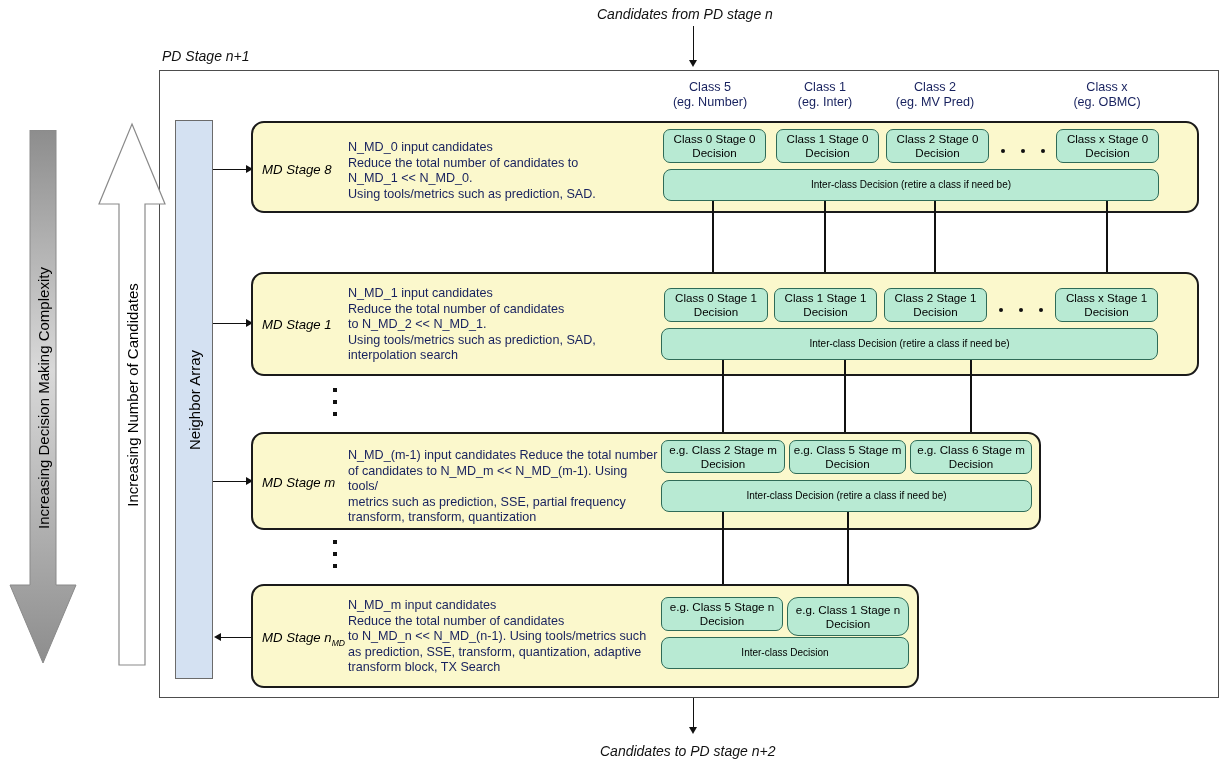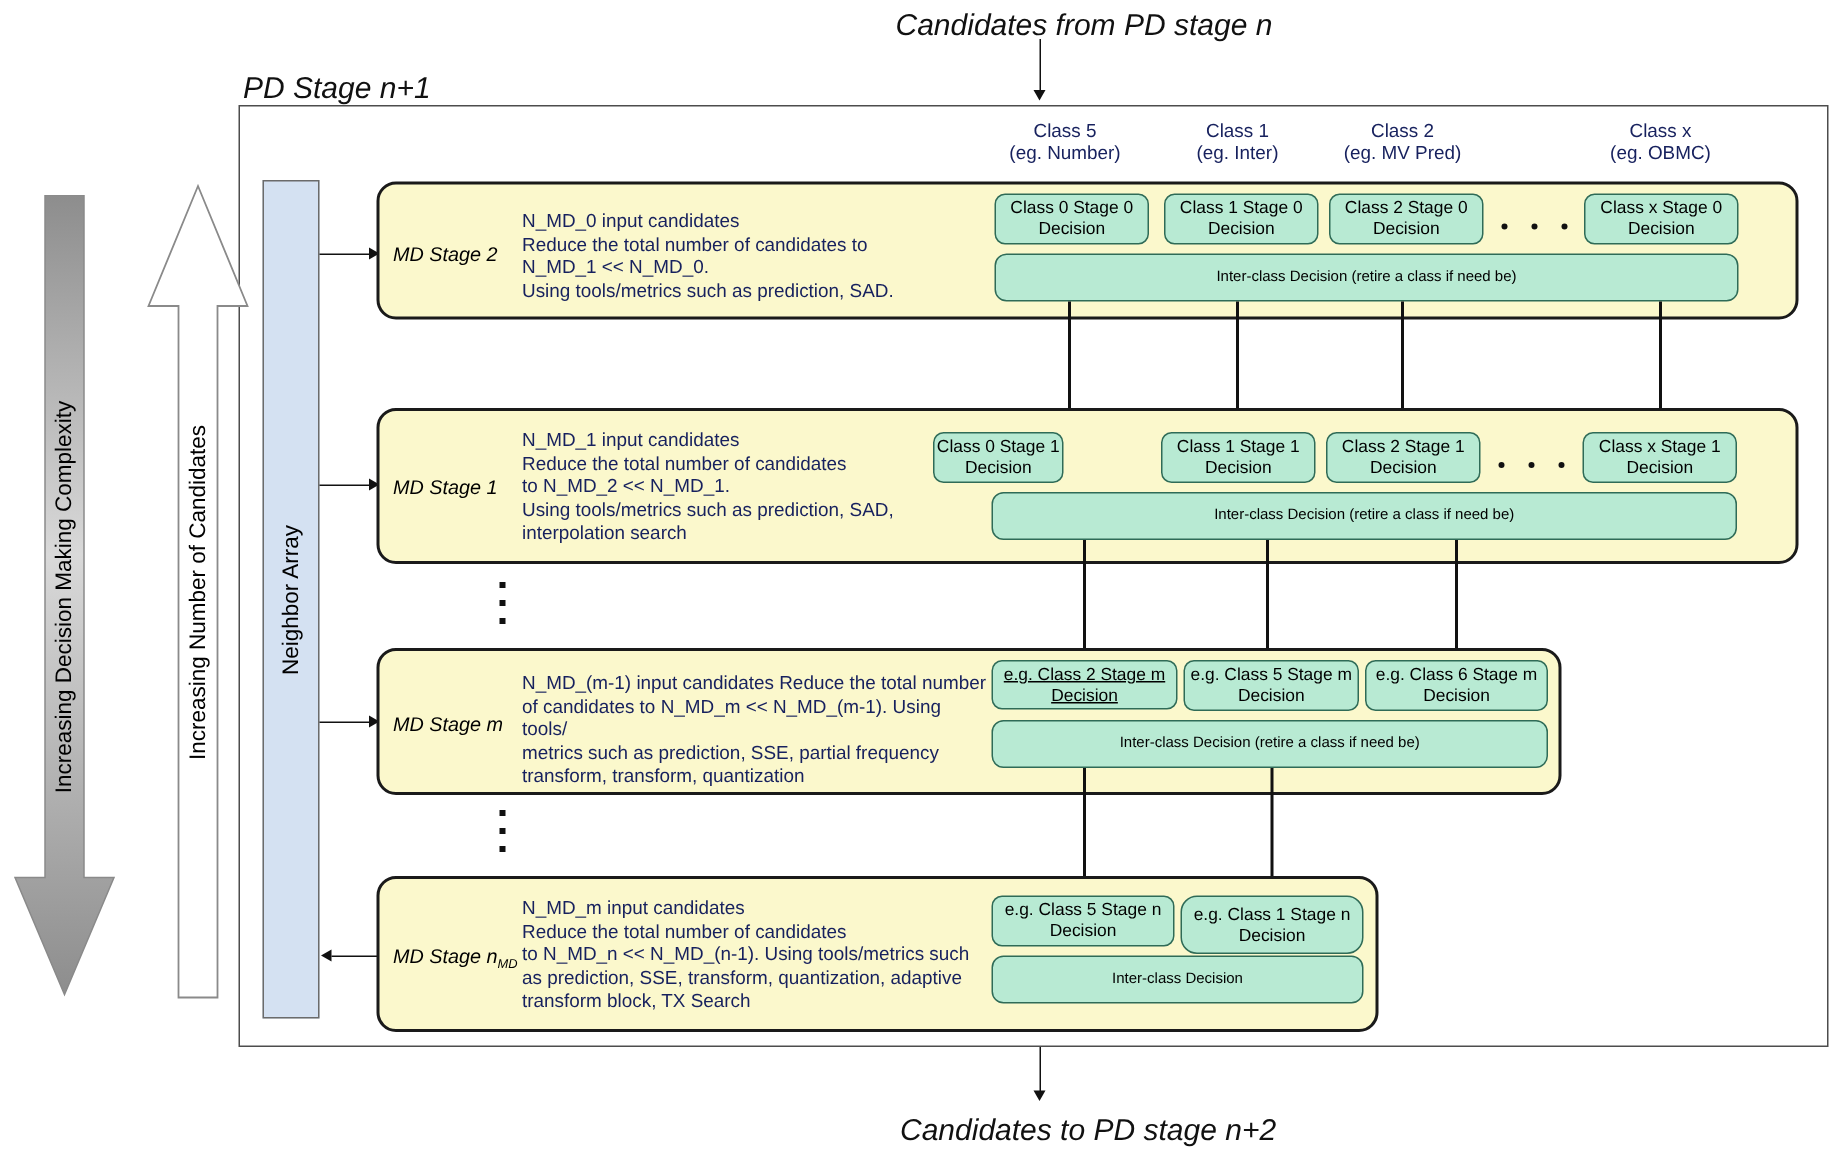--- a/index.html
+++ b/index.html
@@ -4,21 +4,21 @@
 <style>
   html,body{margin:0;padding:0;background:#ffffff;}
   body{
     width:1223px;height:770px;position:relative;overflow:hidden;
     font-family:"Liberation Sans","DejaVu Sans",sans-serif;
     color:#000;
   }
   .abs{position:absolute;}
   
   .caption{
-    font-style:italic;font-size:20px;color:#111;white-space:nowrap;
+    font-style:italic;font-size:14px;color:#111;white-space:nowrap;
   }
   
   #pd-frame{
     left:159px;top:70px;width:1060px;height:628px;
     border:1.6px solid #4d4d4d;background:#fff;box-sizing:border-box;
   }
   #pd-frame-label{left:162px;top:48px;}
   
   .class-head{
     text-align:center;font-size:12.6px;color:#17215e;line-height:14.5px;
@@ -144,21 +144,21 @@
 <div class="hline" style="left:213px;top:169px;width:36px;"></div>
 <div class="arrow-right" style="left:246px;top:165.2px;"></div>
 <div class="hline" style="left:213px;top:323px;width:36px;"></div>
 <div class="arrow-right" style="left:246px;top:319.2px;"></div>
 <div class="hline" style="left:213px;top:481px;width:36px;"></div>
 <div class="arrow-right" style="left:246px;top:477.2px;"></div>
 <div class="hline" style="left:221px;top:637px;width:32px;"></div>
 <div class="arrow-left" style="left:214px;top:633.2px;"></div>
 
 <div class="abs md-stage" style="left:251px;top:121px;width:948px;height:92px;"></div>
-<div class="md-stage-label" style="left:262px;top:162px;">MD Stage 2</div>
+<div class="md-stage-label" style="left:262px;top:162px;">MD Stage 8</div>
 <div class="md-desc" style="left:348px;top:140px;width:300px;">N_MD_0 input candidates
 Reduce the total number of candidates to
 N_MD_1 &lt;&lt; N_MD_0.
 Using tools/metrics such as prediction, SAD.</div>
 
 <div class="dbox" style="left:663px;top:129px;width:103px;height:34px;">Class 0 Stage 0 Decision</div>
 <div class="dbox" style="left:776px;top:129px;width:103px;height:34px;">Class 1 Stage 0 Decision</div>
 <div class="dbox" style="left:886px;top:129px;width:103px;height:34px;">Class 2 Stage 0 Decision</div>
 <div class="dot" style="left:1001px;top:149px;"></div>
 <div class="dot" style="left:1021px;top:149px;"></div>
@@ -176,21 +176,21 @@
 <div class="arrow-down" style="left:1101.6px;top:275px;"></div>
 
 <div class="abs md-stage" style="left:251px;top:272px;width:948px;height:104px;"></div>
 <div class="md-stage-label" style="left:262px;top:317px;">MD Stage 1</div>
 <div class="md-desc" style="left:348px;top:286px;width:310px;">N_MD_1 input candidates
 Reduce the total number of candidates
 to N_MD_2 &lt;&lt; N_MD_1.
 Using tools/metrics such as prediction, SAD,
 interpolation search</div>
 
-<div class="dbox" style="left:622px;top:288px;width:87px;height:34px;">Class 0 Stage 1 Decision</div>
+<div class="dbox" style="left:664px;top:288px;width:104px;height:34px;">Class 0 Stage 1 Decision</div>
 <div class="dbox" style="left:774px;top:288px;width:103px;height:34px;">Class 1 Stage 1 Decision</div>
 <div class="dbox" style="left:884px;top:288px;width:103px;height:34px;">Class 2 Stage 1 Decision</div>
 <div class="dot" style="left:999px;top:308px;"></div>
 <div class="dot" style="left:1019px;top:308px;"></div>
 <div class="dot" style="left:1039px;top:308px;"></div>
 <div class="dbox" style="left:1055px;top:288px;width:103px;height:34px;">Class x Stage 1 Decision</div>
 <div class="dbox inter" style="left:661px;top:328px;width:497px;height:32px;">Inter-class Decision (retire a class if need be)</div>
 
 <div class="vline" style="left:722px;top:360px;width:2.2px;height:75px;"></div>
 <div class="arrow-down" style="left:717.6px;top:433px;"></div>
@@ -203,21 +203,21 @@
 <div class="sqdot" style="left:333px;top:400px;"></div>
 <div class="sqdot" style="left:333px;top:412px;"></div>
 
 <div class="abs md-stage" style="left:251px;top:432px;width:790px;height:98px;"></div>
 <div class="md-stage-label" style="left:262px;top:475px;">MD Stage m</div>
 <div class="md-desc" style="left:348px;top:448px;width:312px;">N_MD_(m-1) input candidates Reduce the total number
 of candidates to N_MD_m &lt;&lt; N_MD_(m-1). Using tools/
 metrics such as prediction, SSE, partial frequency
 transform, transform, quantization</div>
 
-<div class="dbox" style="left:661px;top:440px;width:124px;height:33px;text-decoration:underline;">e.g. Class 2 Stage m Decision</div>
+<div class="dbox" style="left:661px;top:440px;width:124px;height:33px;">e.g. Class 2 Stage m Decision</div>
 <div class="dbox" style="left:789px;top:440px;width:117px;height:34px;">e.g. Class 5 Stage m Decision</div>
 <div class="dbox" style="left:910px;top:440px;width:122px;height:34px;">e.g. Class 6 Stage m Decision</div>
 <div class="dbox inter" style="left:661px;top:480px;width:371px;height:32px;">Inter-class Decision (retire a class if need be)</div>
 
 <div class="vline" style="left:722px;top:512px;width:2.2px;height:78px;"></div>
 <div class="arrow-down" style="left:717.6px;top:588px;"></div>
 <div class="vline" style="left:847px;top:512px;width:2.2px;height:78px;"></div>
 <div class="arrow-down" style="left:842.6px;top:588px;"></div>
 
 <div class="sqdot" style="left:333px;top:540px;"></div>

